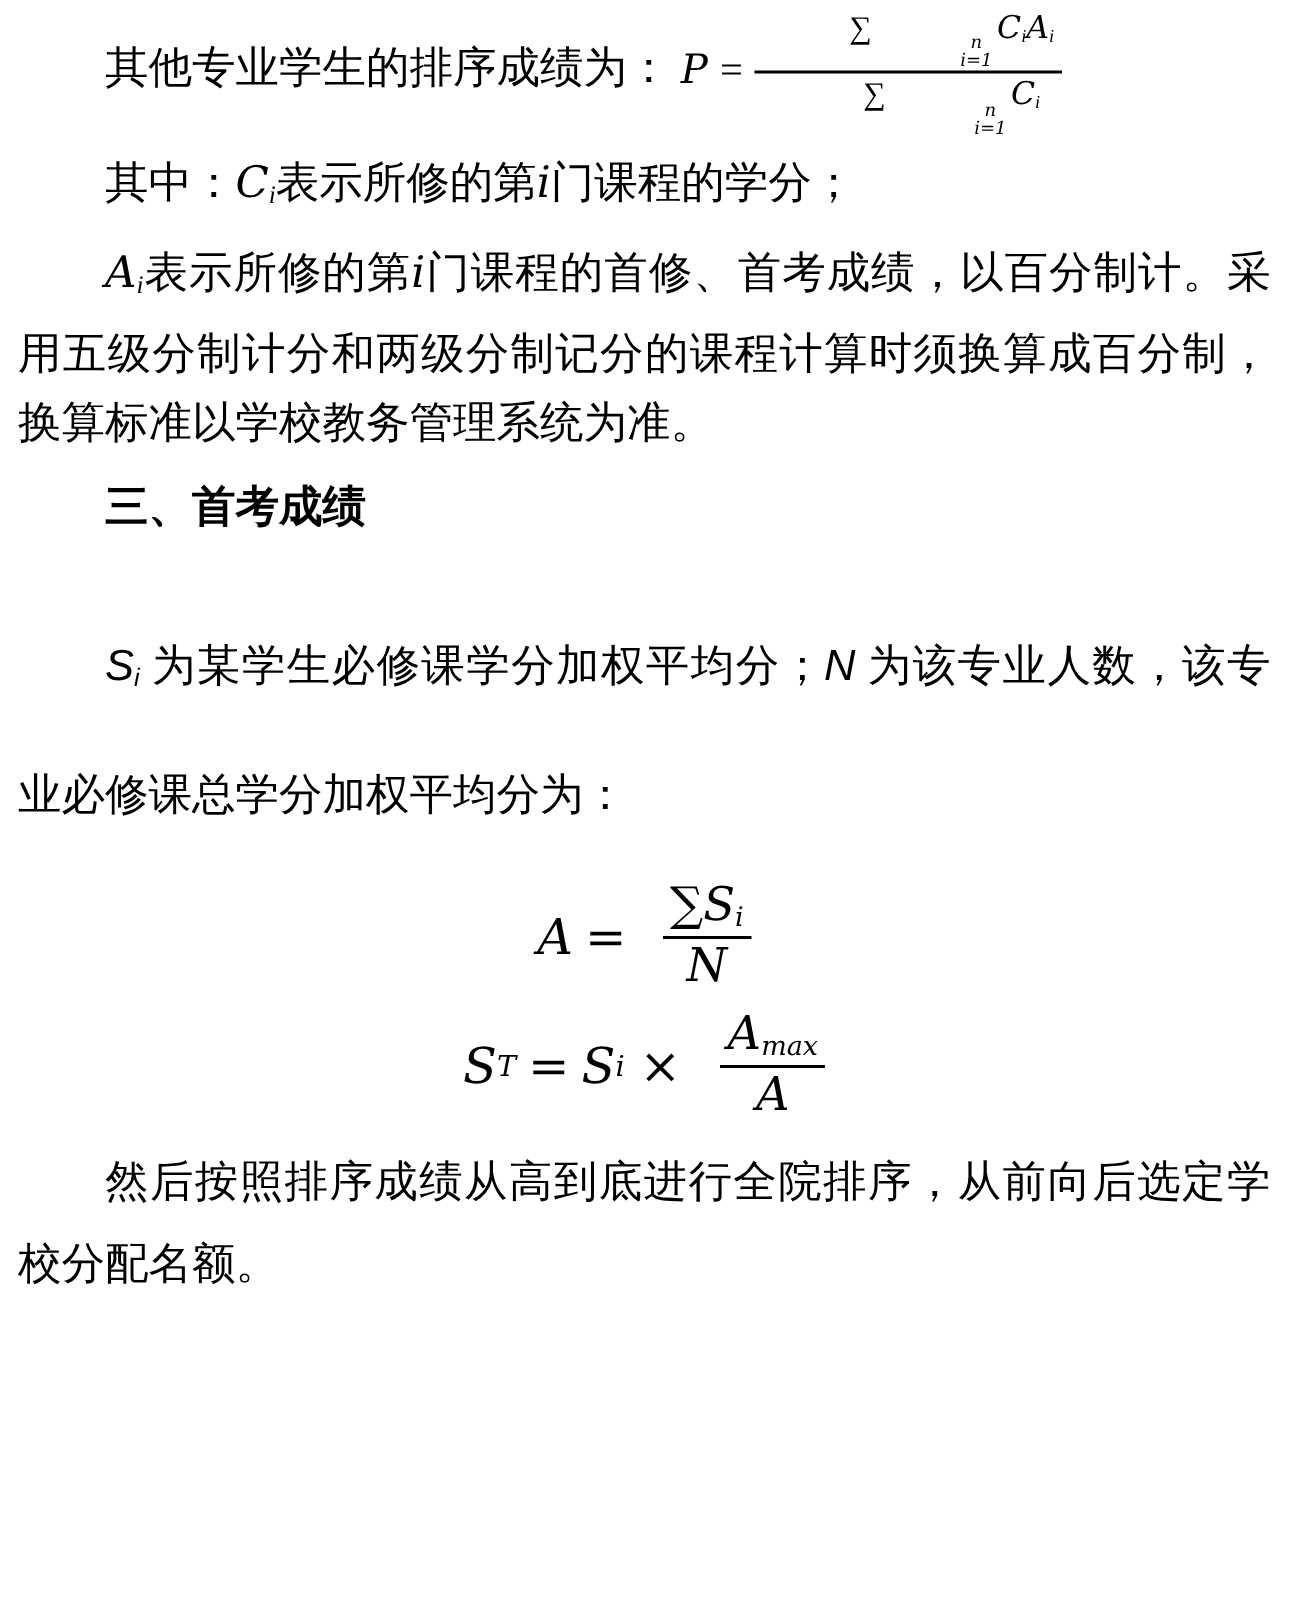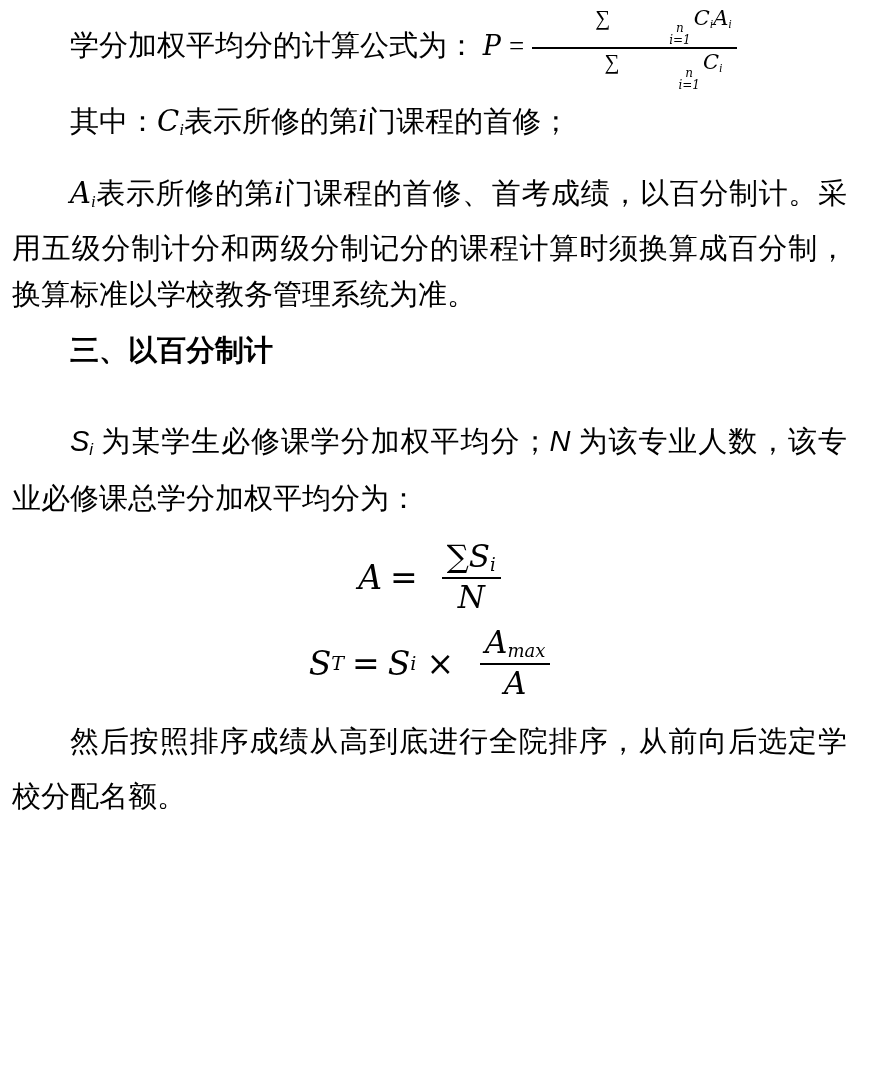--- a/index.html
+++ b/index.html
@@ -31,75 +31,75 @@
   .frac .den { padding-top:1px; }
 
   .limits { display:inline-flex; flex-direction:column; justify-content:center; vertical-align:-0.35em; line-height:1; margin:0 3px 0 1px; }
   .limits .lsup, .limits .lsub { font-size:12px; font-style:italic; font-family:"DejaVu Serif",serif; }
 
   
   .p1 { margin-top:2px; line-height:60px; text-align:left; }
   .p1 .f-inline { font-size:27px; line-height:1; }
   .p1 .f-inline .frac { font-size:21px; }
   .p2 { margin-top:12px; line-height:36px; }
-  .p3 { margin-top:22px; line-height:46px; }
+  .p3 { margin-top:10px; line-height:46px; }
   .p4 { margin-top:8px;  line-height:46px; }
   .heading {
     margin-top:14px; line-height:38px;
     font-family:"Liberation Sans","DejaVu Sans",sans-serif;
     font-weight:700; font-size:29px; text-indent:58px;
   }
-  .p5 { margin-top:48px; line-height:48px; }
+  .p5 { margin-top:48px; line-height:78px; }
   .p6 { margin-top:16px; line-height:61px; }
   .p7 { margin-top:14px; line-height:55px; }
 
   .f-display {
     display:flex; align-items:center; justify-content:center;
     font-size:33px; height:74px;
     font-family:"DejaVu Serif","Liberation Serif",serif;
   }
   .f-display .frac { font-size:31px; margin-left:16px; }
   .fA  { margin-top:18px; }
   .fST { margin-top:12px; }
   .times { padding:0 10px; font-style:normal; }
 </style>
 </head>
 <body>
 
 <div class="page">
 
   <p class="body p1">
-    <span>学分加权平均分的计算公式为：</span><span class="f-inline">
+    <span>其他专业学生的排序成绩为：</span><span class="f-inline">
       <span class="mv">P</span><span class="eq">=</span><span class="frac">
         <span class="num">
           <span>∑</span><span class="limits">
               <span class="lsup">n</span>
               <span class="lsub">i=1</span>
             </span><span class="mv">C</span><span class="msub">i</span><span class="mv">A</span><span class="msub">i</span>
         </span>
         <span class="den">
           <span>∑</span><span class="limits">
               <span class="lsup">n</span>
               <span class="lsub">i=1</span>
             </span><span class="mv">C</span><span class="msub">i</span>
         </span>
       </span>
     </span>
   </p>
 
   <p class="body p2 noj">
-    <span>其中：</span><span class="mv">C</span><span class="msub">i</span><span>表示所修的第</span><span class="mv">i</span><span>门课程的首修；</span>
+    <span>其中：</span><span class="mv">C</span><span class="msub">i</span><span>表示所修的第</span><span class="mv">i</span><span>门课程的学分；</span>
   </p>
 
   <p class="body p3">
     <span class="mv">A</span><span class="msub">i</span><span>表示所修的第</span><span class="mv">i</span><span>门课程的首修、首考成绩，以百分制计。采用五级分制计分和两级分制记分的课程计算时须换算成百分制，换算标准以学校教务管理系统为准。</span>
   </p>
 
 
-  <h2 class="heading">三、以百分制计</h2>
+  <h2 class="heading">三、首考成绩</h2>
 
   <p class="body p5">
     <span class="msv">S</span><span class="msub msv">i</span><span> 为某学生必修课学分加权平均分；</span><span class="msv">N</span><span> 为该专业人数，该专业必修课总学分加权平均分为：</span>
   </p>
 
   <div class="f-display fA">
     <span class="mv">A</span>
       <span class="eq">=</span>
       <span class="frac">
       <span class="num">

